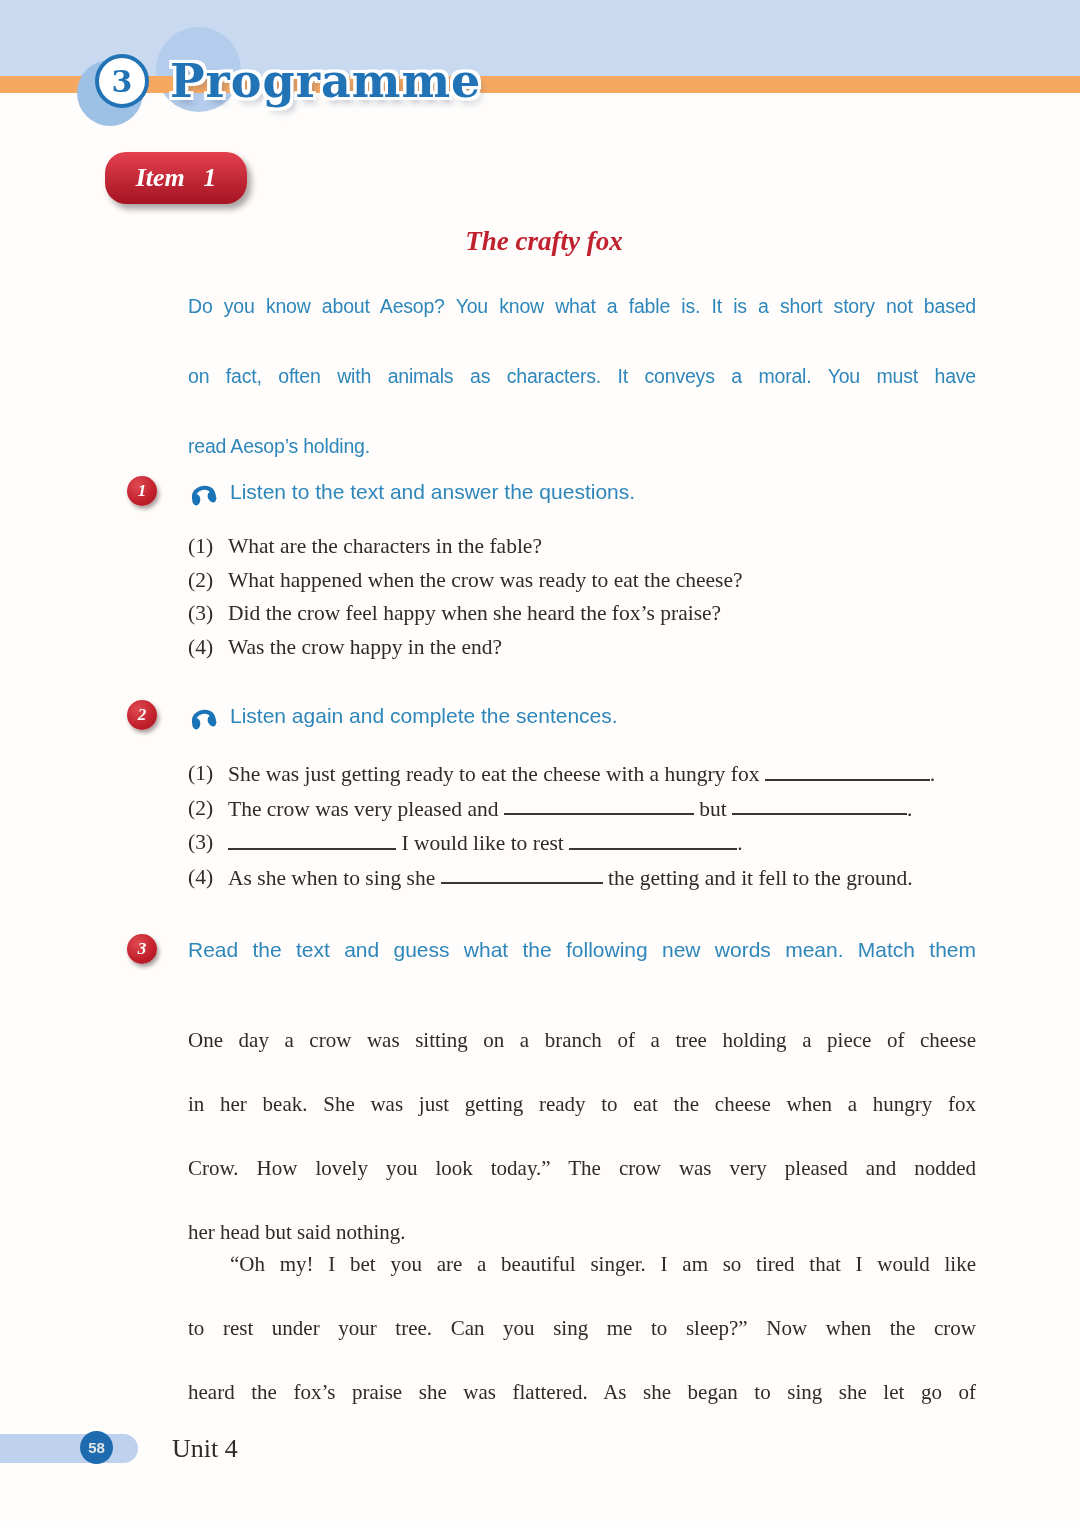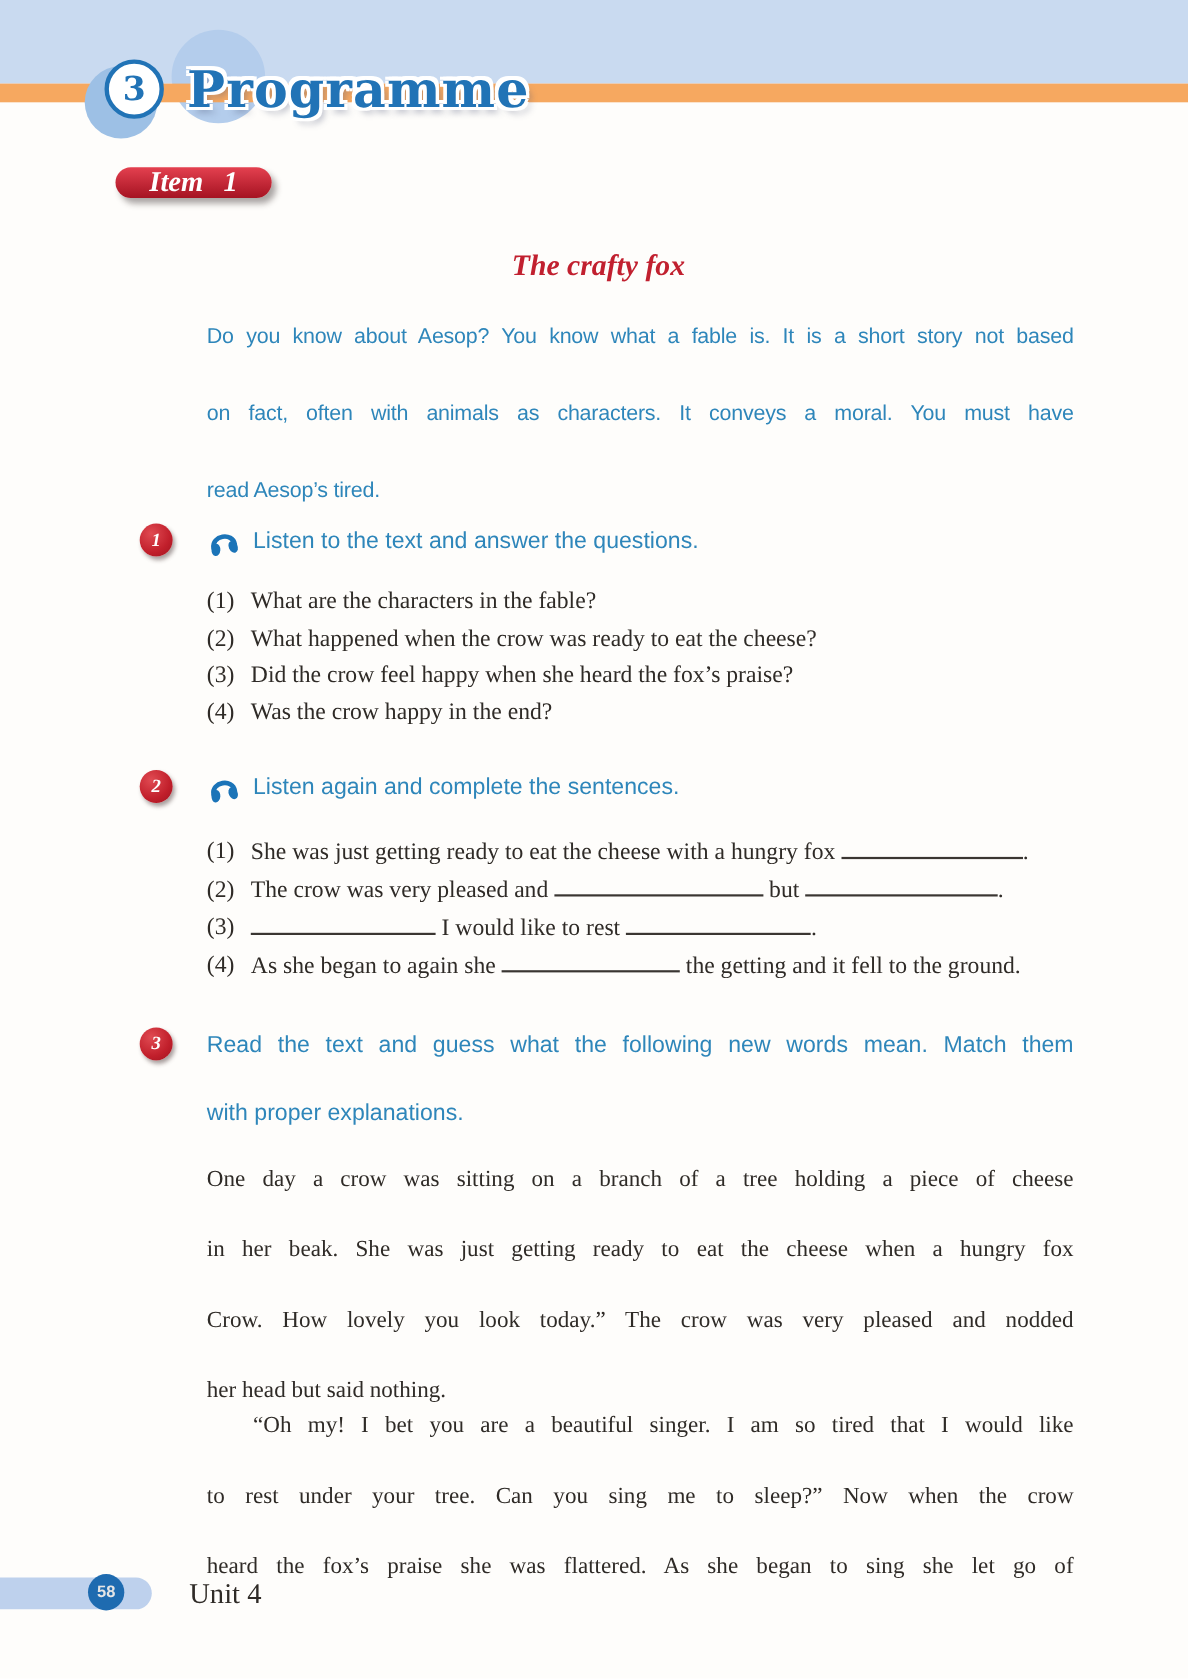--- a/index.html
+++ b/index.html
@@ -18,21 +18,21 @@
             background:var(--deco-circle-light);}
   .deco-small{position:absolute;left:77px;top:60px;width:66px;height:66px;border-radius:50%;
             background:var(--deco-circle-medium);}
   .unit-circle{position:absolute;left:95px;top:54px;width:46px;height:46px;border-radius:50%;
             background:#fff;border:4px solid var(--brand-blue);display:flex;align-items:center;justify-content:center;
             font-family:"DejaVu Serif",serif;font-weight:bold;font-size:30px;color:var(--brand-blue);}
   .programme-title{position:absolute;left:170px;top:54px;font-family:"DejaVu Serif",serif;font-weight:bold;
             font-size:46px;color:var(--brand-blue);letter-spacing:1px;
             text-shadow:-3px -3px 0 #fff,3px -3px 0 #fff,-3px 3px 0 #fff,3px 3px 0 #fff,
                         -3px 0 0 #fff,3px 0 0 #fff,0 -3px 0 #fff,0 3px 0 #fff,5px 6px 6px rgba(80,90,120,.35);}
-  .item-badge{position:absolute;left:105px;top:152px;width:142px;height:28px;border-radius:21px;
+  .item-badge{position:absolute;left:105px;top:152px;width:142px;height:52px;border-radius:21px;
             background:linear-gradient(180deg,var(--badge-red-top) 0%,var(--badge-red-bottom) 100%);
             box-shadow:4px 5px 6px rgba(40,30,30,.4);display:flex;align-items:center;justify-content:center;
             color:#fff;font-family:"Liberation Serif",serif;font-style:italic;font-weight:bold;font-size:26px;
             word-spacing:12px;}
   
   .content{position:absolute;left:188px;top:226px;width:788px;}
   .lesson-title{position:relative;left:-38px;margin:0 0 32px 0;text-align:center;color:var(--title-red);
             font-style:italic;font-weight:bold;font-size:27px;}
   .intro{font-family:"Liberation Sans",sans-serif;color:var(--instruction-blue);
             font-size:19.5px;line-height:35px;letter-spacing:-0.2px;}
@@ -91,21 +91,21 @@
     <span>Item 1</span>
   </div>
 
   <div class="content">
 
     <h2 class="lesson-title">The crafty fox</h2>
 
     <div class="intro">
         <div class="jline">Do you know about Aesop? You know what a fable is. It is a short story not based</div>
         <div class="jline">on fact, often with animals as characters. It conveys a moral. You must have</div>
-        <div class="jline last">read Aesop’s tired.</div>
+        <div class="jline last">read Aesop’s holding.</div>
       </div>
 
     <div class="exercise ex1">
       <div class="ex-circle">
         <span>1</span>
       </div>
       <div class="ex-head">
         <svg class="headphones" viewBox="0 0 32 32">
           <path d="M5.5 21 C5.5 8.5, 26.5 8.5, 26.5 21" fill="none" stroke="currentColor" stroke-width="4.5" stroke-linecap="round"></path>
           <ellipse cx="7.5" cy="23" rx="4.3" ry="6" fill="currentColor" transform="rotate(14 7.5 23)"></ellipse>
@@ -153,32 +153,31 @@
           <div class="q-row">
             <span class="q-num">(2)</span>
             <span class="q-text"><span>The crow was very pleased and </span><span class="blank" style="width: 190px;"></span><span> but </span><span class="blank" style="width: 175px;"></span><span>.</span></span>
           </div>
           <div class="q-row">
             <span class="q-num">(3)</span>
             <span class="q-text"><span class="blank" style="width: 168px;"></span><span> I would like to rest </span><span class="blank" style="width: 168px;"></span><span>.</span></span>
           </div>
           <div class="q-row">
             <span class="q-num">(4)</span>
-            <span class="q-text"><span>As she began to again she </span><span class="blank" style="width: 162px;"></span><span> the getting and it fell to the ground.</span></span>
+            <span class="q-text"><span>As she when to sing she </span><span class="blank" style="width: 162px;"></span><span> the getting and it fell to the ground.</span></span>
           </div>
         </div>
     </div>
 
     <div class="exercise ex3">
       <div class="ex-circle">
         <span>3</span>
       </div>
       <div class="ex-instr-block">
           <div class="jline">Read the text and guess what the following new words mean. Match them</div>
-          <div class="jline last">with proper explanations.</div>
         </div>
     </div>
 
     <div class="passage">
       <div>
           <div class="jline">One day a crow was sitting on a branch of a tree holding a piece of cheese</div>
           <div class="jline">in her beak. She was just getting ready to eat the cheese when a hungry fox</div>
           <div class="jline">Crow. How lovely you look today.” The crow was very pleased and nodded</div>
           <div class="jline last">her head but said nothing.</div>
         </div>

